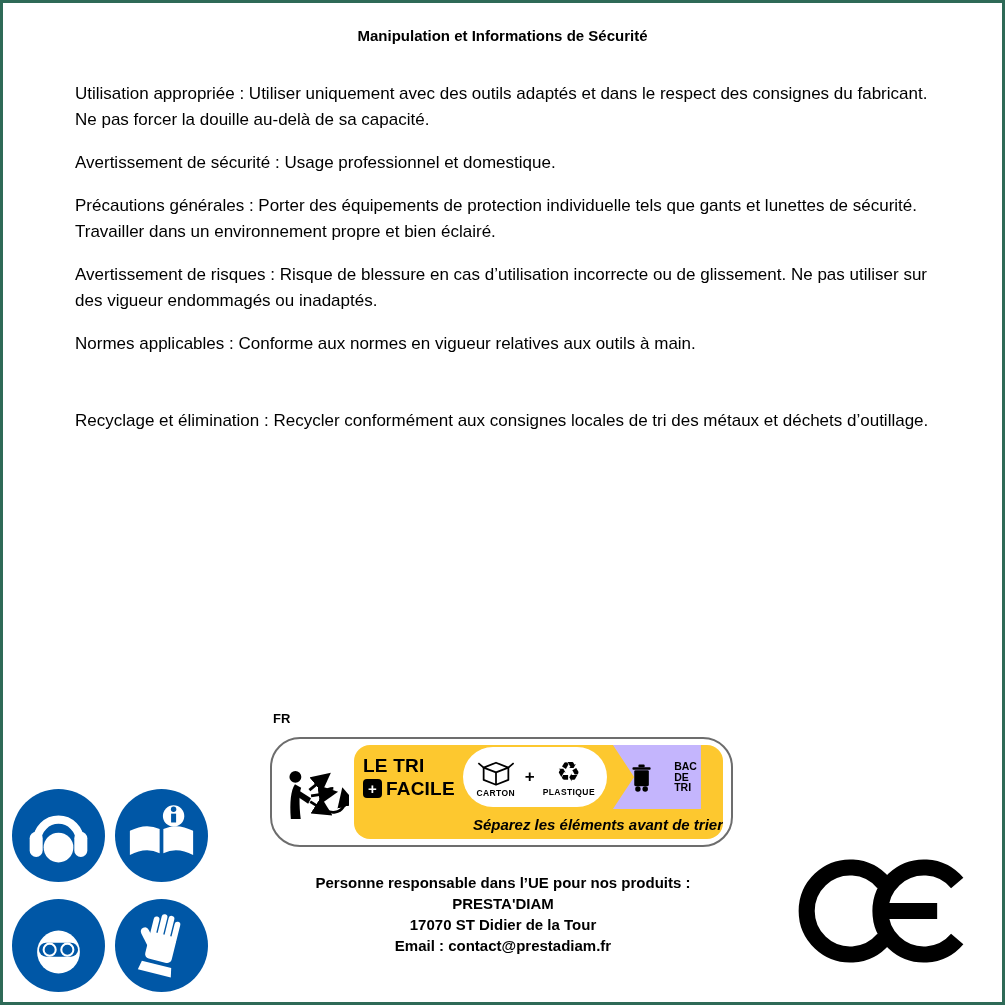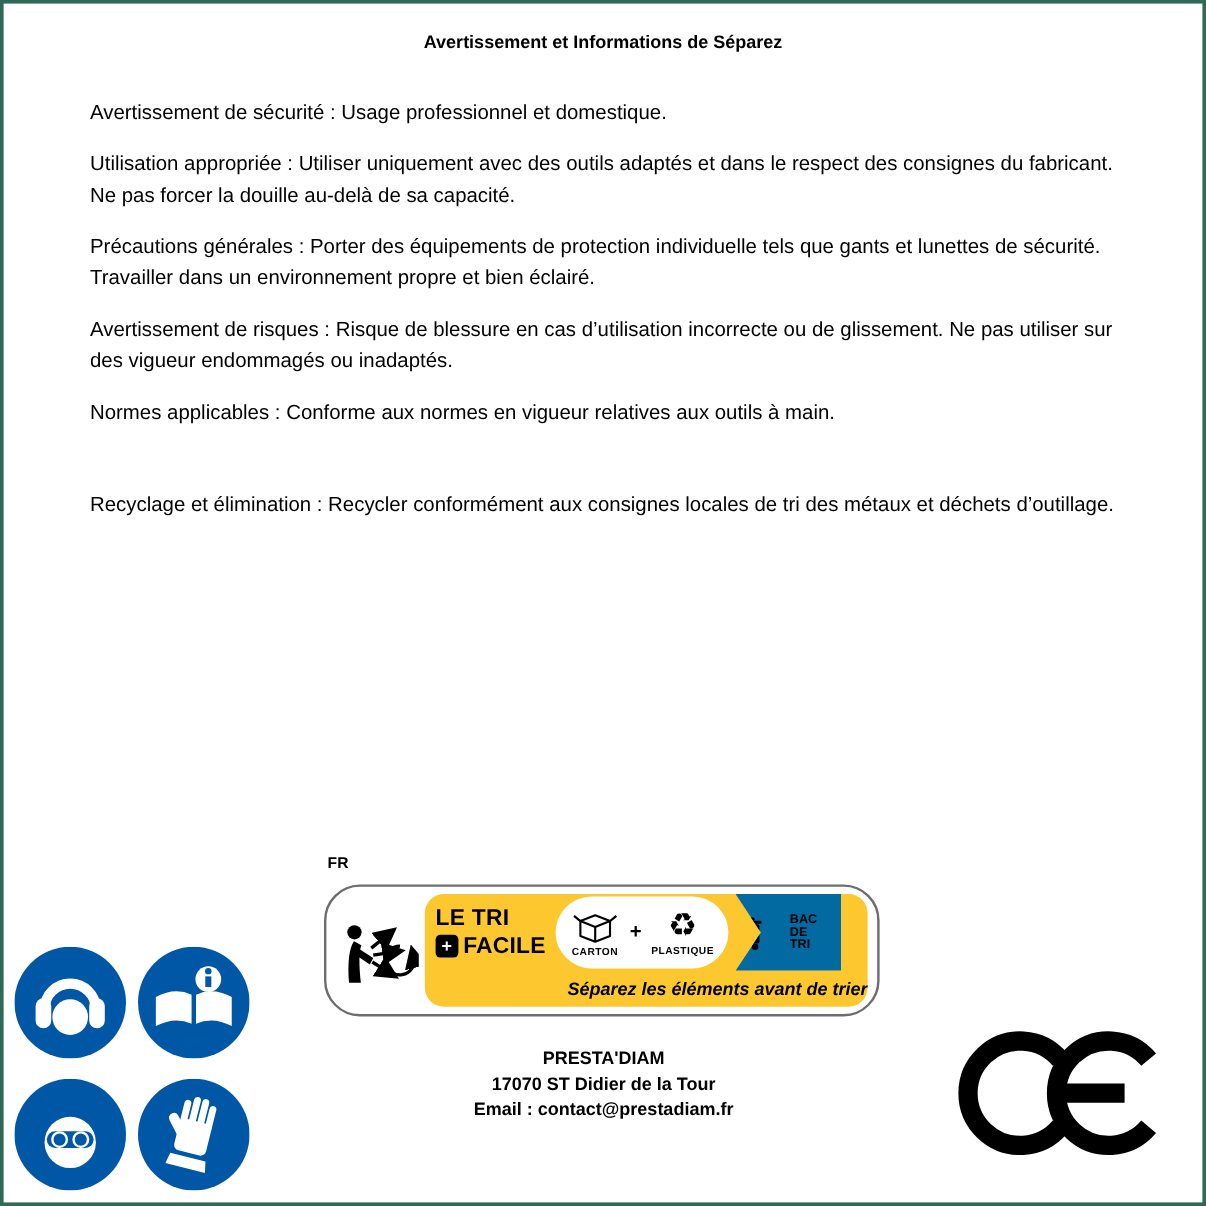--- a/index.html
+++ b/index.html
@@ -35,46 +35,46 @@
   .plus-box{display:inline-flex;align-items:center;justify-content:center;
             width:19px;height:19px;background:#000;color:#fff;border-radius:4px;
             font-size:15px;font-weight:bold;}
   .capsule{margin-left:8px;background:#fff;border-radius:32px;height:60px;
            display:flex;align-items:center;gap:8px;padding:0 12px;}
   .material{display:flex;flex-direction:column;align-items:center;}
   .material-label{font-size:8.5px;font-weight:bold;letter-spacing:.4px;margin-top:1px;}
   .cap-plus{font-size:17px;font-weight:bold;}
   .recycle-glyph{font-family:"DejaVu Sans",sans-serif;font-size:27px;line-height:28px;}
   .carton-icon svg{display:block;width:42px;height:30px;}
-  .dest{margin-left:6px;width:88px;height:64px;background:#0369a1;box-sizing:border-box;
+  .dest{margin-left:6px;width:88px;height:64px;background:#c4b5fd;box-sizing:border-box;
         clip-path:polygon(0 0,100% 0,100% 100%,0 100%,24% 50%);
-        display:flex;align-items:center;justify-content:flex-end;gap:20px;padding-right:20px;}
+        display:flex;align-items:center;justify-content:flex-end;gap:20px;padding-right:4px;}
   .bin-icon svg{display:block;width:24px;height:31px;}
   .dest-lines{font-size:10.5px;font-weight:900;line-height:10.5px;text-align:left;}
   .yellow-bottom{height:34px;display:flex;align-items:center;justify-content:flex-end;
                  font-style:italic;font-weight:bold;font-size:15px;}
 
   
   .responsible{position:absolute;left:238px;top:869px;width:524px;text-align:center;
                font-size:15px;font-weight:bold;line-height:21px;}
 
   
   .ce-mark{position:absolute;left:795px;top:856px;width:180px;height:104px;}
   .ce-mark svg{display:block;width:100%;height:100%;}
 </style>
 </head>
 <body>
 
 <div class="page">
 
-  <div class="doc-title">Avertissement et Informations de Séparez</div>
+  <div class="doc-title">Manipulation et Informations de Sécurité</div>
 
   <div class="doc-body">
+    <p>Utilisation appropriée : Utiliser uniquement avec des outils adaptés et dans le respect des consignes du fabricant. Ne pas forcer la douille au-delà de sa capacité.</p>
     <p>Avertissement de sécurité : Usage professionnel et domestique.</p>
-    <p>Utilisation appropriée : Utiliser uniquement avec des outils adaptés et dans le respect des consignes du fabricant. Ne pas forcer la douille au-delà de sa capacité.</p>
     <p>Précautions générales : Porter des équipements de protection individuelle tels que gants et lunettes de sécurité. Travailler dans un environnement propre et bien éclairé.</p>
     <p>Avertissement de risques : Risque de blessure en cas d’utilisation incorrecte ou de glissement. Ne pas utiliser sur des vigueur endommagés ou inadaptés.</p>
     <p>Normes applicables : Conforme aux normes en vigueur relatives aux outils à main.</p>
     <p class="gap-before">Recyclage et élimination : Recycler conformément aux consignes locales de tri des métaux et déchets d’outillage.</p>
   </div>
 
   <div class="icons-grid">
     <div class="safety-icon">
       <svg viewBox="0 0 100 100">
         <circle cx="50" cy="50" r="50" fill="#0057A6"></circle>
@@ -179,20 +179,21 @@
             <div>DE</div>
             <div>TRI</div>
           </div>
         </div>
       </div>
       <div class="yellow-bottom">Séparez les éléments avant de trier</div>
     </div>
   </div>
 
   <div class="responsible">
+    <div>Personne responsable dans l’UE pour nos produits :</div>
     <div>PRESTA'DIAM</div>
     <div>17070 ST Didier de la Tour</div>
     <div>Email : contact@prestadiam.fr</div>
   </div>
 
   <div class="ce-mark">
     <svg viewBox="0 0 190 110" fill="none" stroke="#000" stroke-width="17">
       <path d="M90.2 25.4 A 46 46 0 1 0 90.2 84.6"></path>
       <path d="M168.2 25.4 A 46 46 0 1 0 168.2 84.6"></path>
       <path d="M87 55 L147 55"></path>

